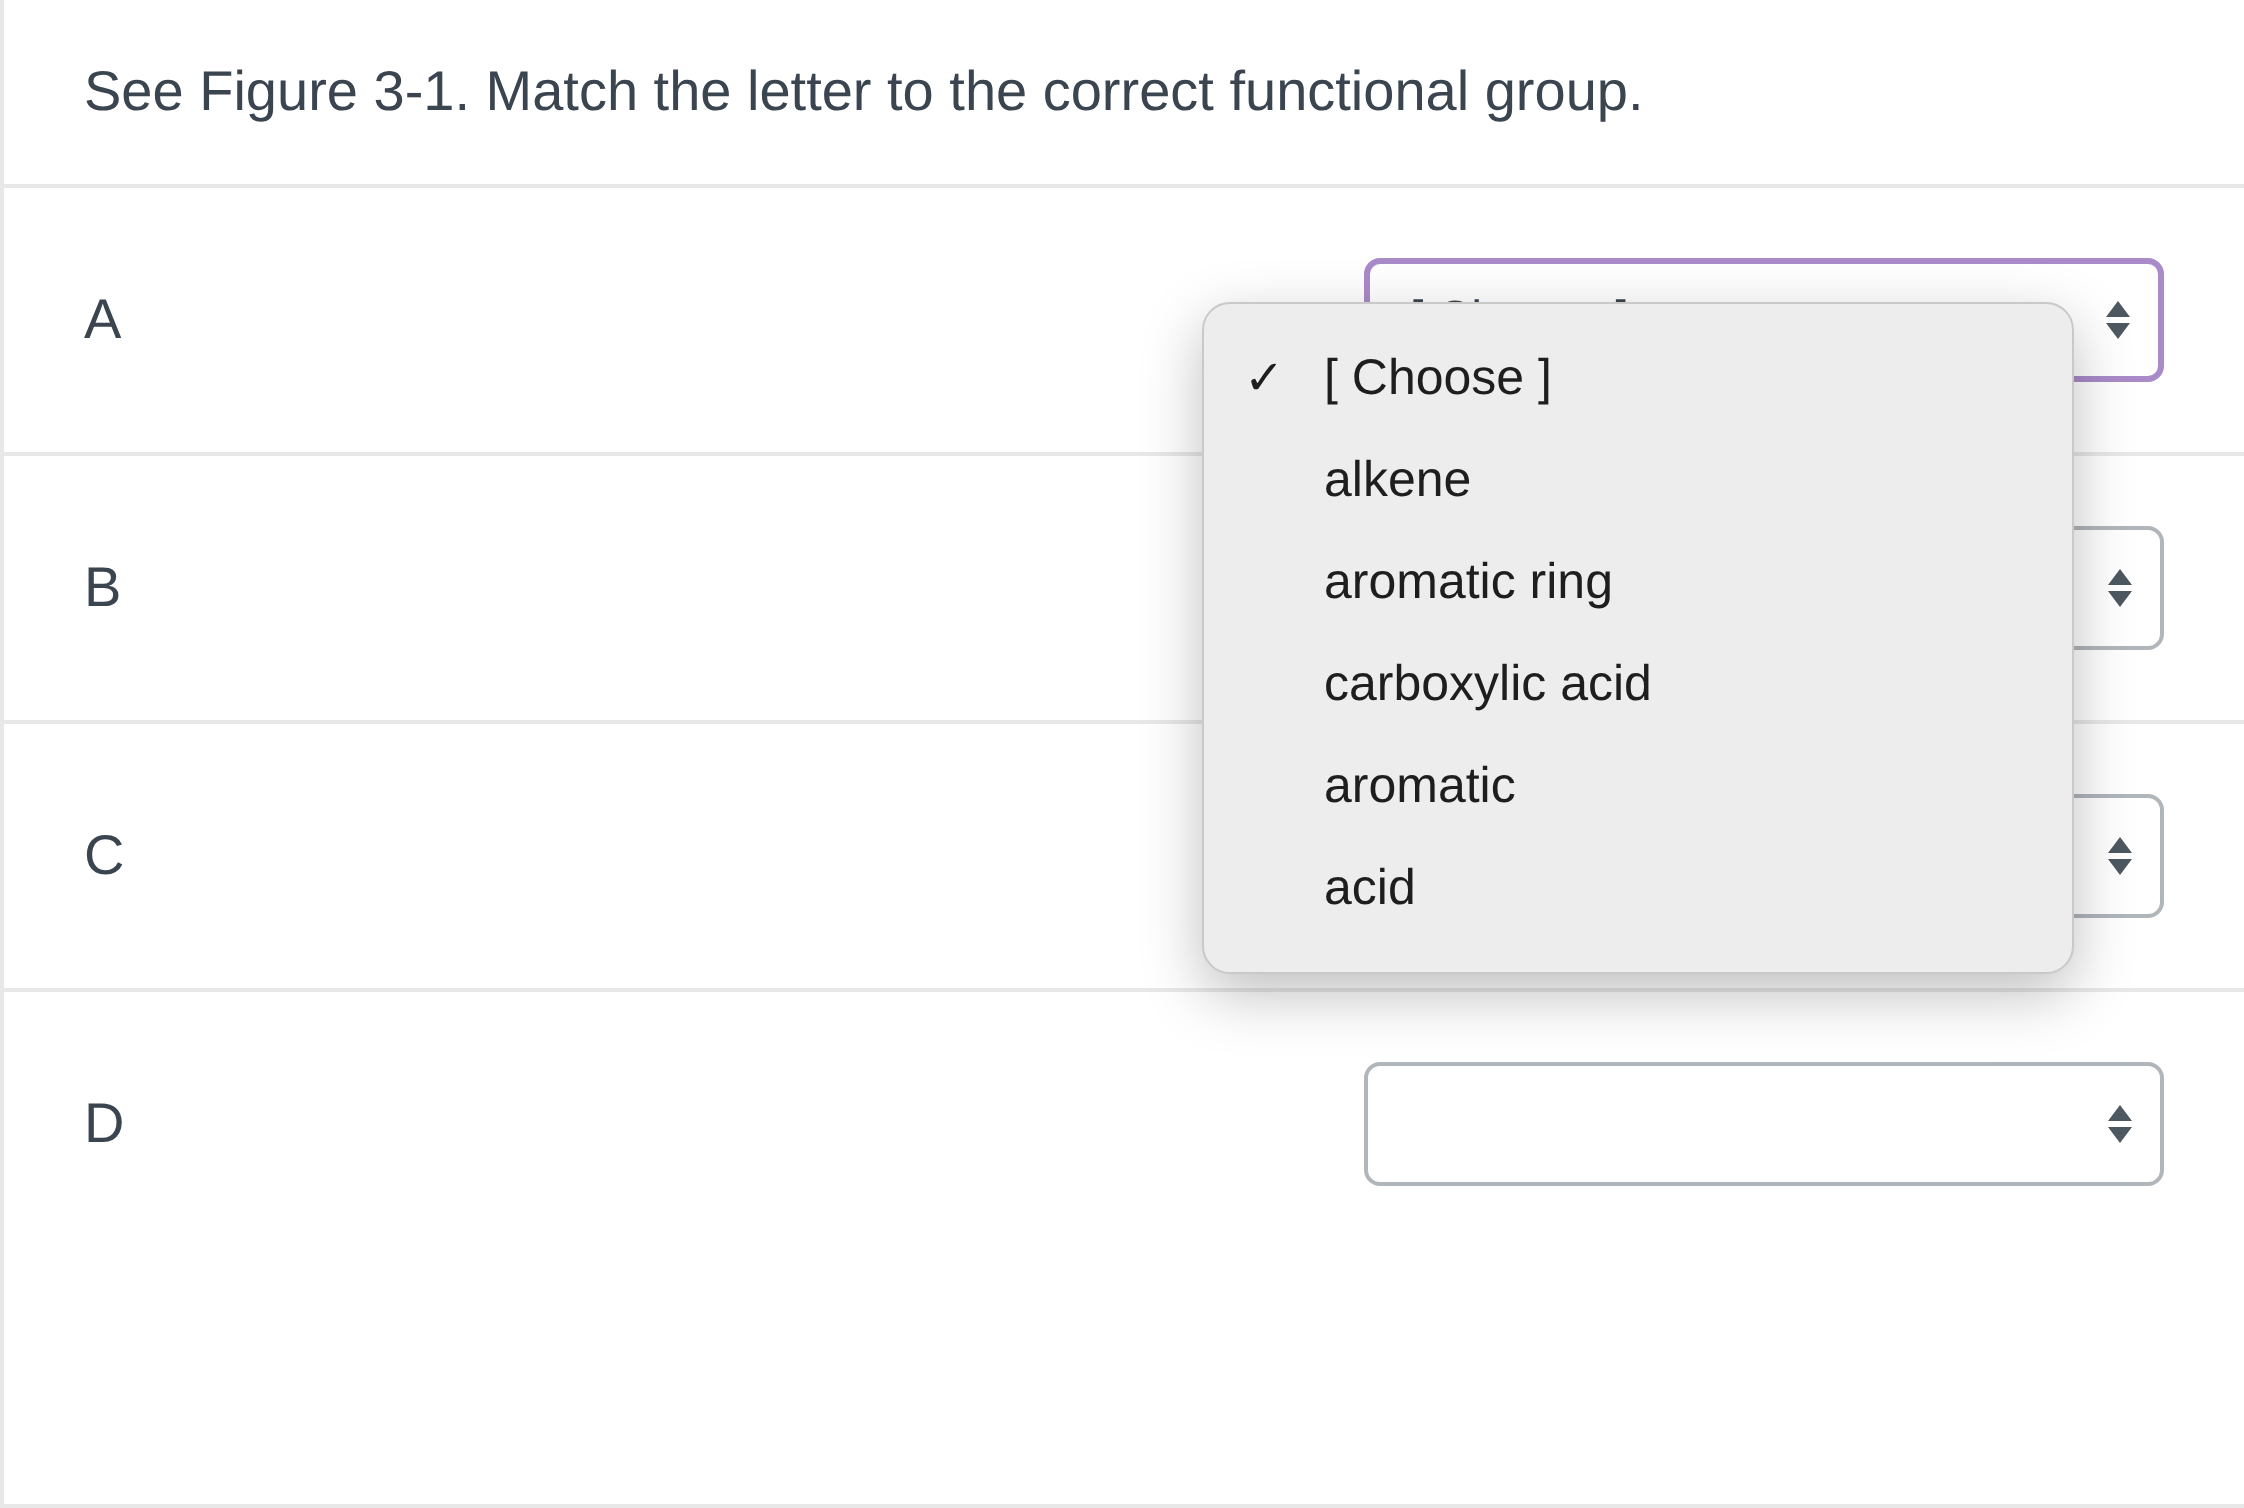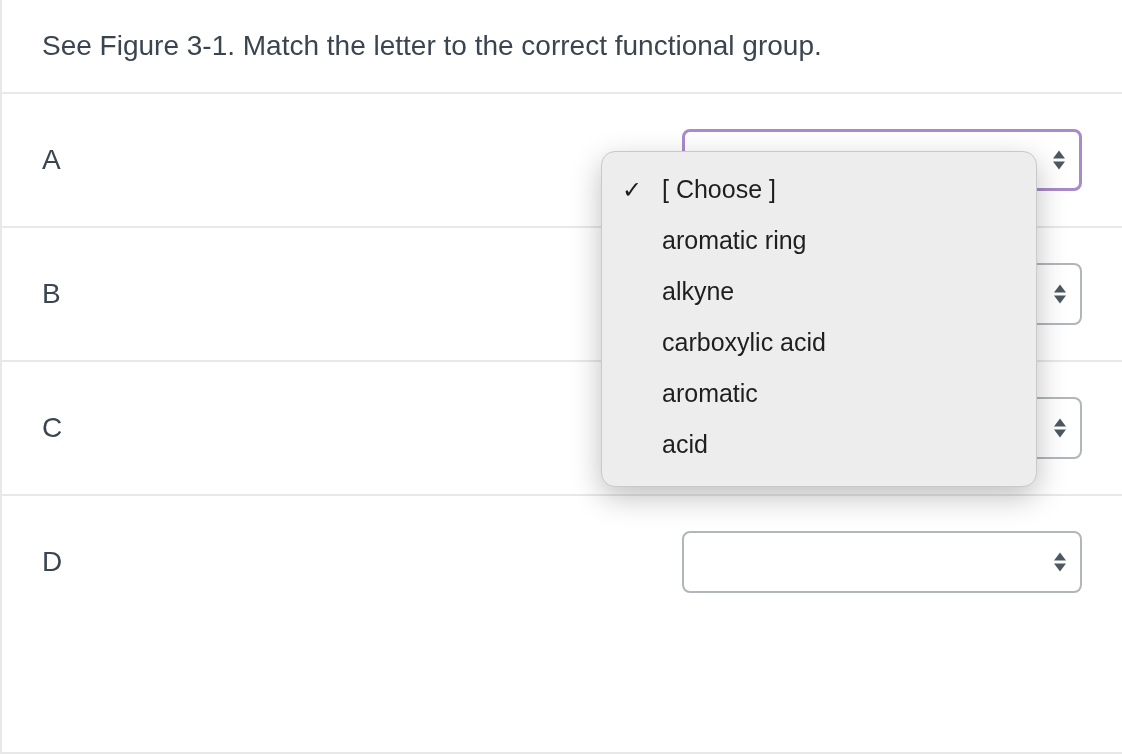--- a/index.html
+++ b/index.html
@@ -161,24 +161,24 @@
       </span>
     </div>
   </div>
 
   <div class="dropdown">
     <div class="dropdown-item">
       <span class="check">✓</span>
       <span>[ Choose ]</span>
     </div>
     <div class="dropdown-item">
-      <span>aromatic ring</span>
+      <span>alkene</span>
     </div>
     <div class="dropdown-item">
-      <span>alkyne</span>
+      <span>aromatic ring</span>
     </div>
     <div class="dropdown-item">
       <span>carboxylic acid</span>
     </div>
     <div class="dropdown-item">
       <span>aromatic</span>
     </div>
     <div class="dropdown-item">
       <span>acid</span>
     </div>

